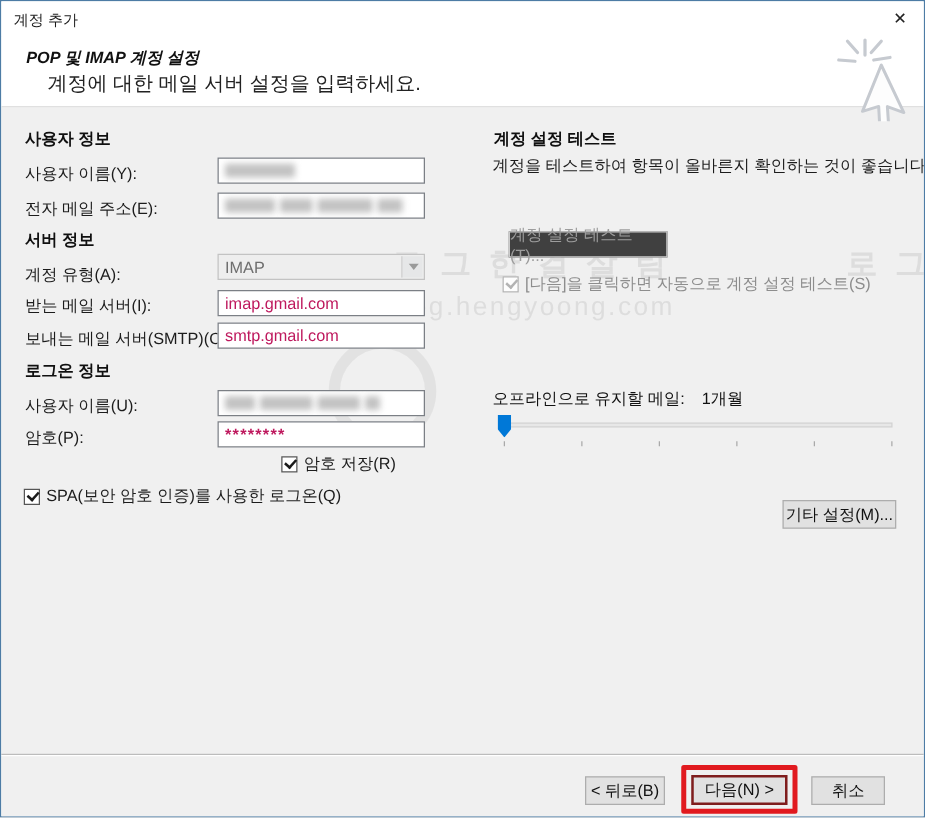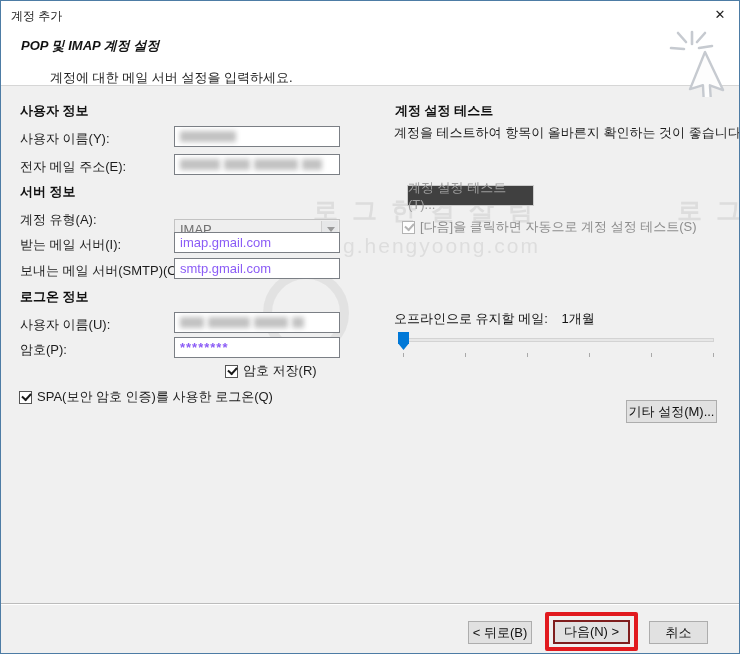--- a/index.html
+++ b/index.html
@@ -13,32 +13,32 @@
 
   
   .titlebar { position:absolute; left:0; top:0; width:100%; height:28px; background:#fff; }
   .title-text { position:absolute; left:10px; top:7px; font-size:12px; color:#1b1b1b; }
   .close-btn { position:absolute; left:706px; top:3px; width:26px; height:22px;
     text-align:center; line-height:22px; font-size:13px; color:#222; cursor:default; }
 
   .header { position:absolute; left:0; top:28px; width:100%; height:57px;
     background:#fff; border-bottom:1px solid #d6d6d6; }
   .header-title { position:absolute; left:20px; top:8px; font-size:13px; font-weight:bold; color:#111;font-style:italic; }
-  .header-subtitle { position:absolute; left:37px; top:40px; font-size:13px; color:#222;margin-left:12px; }
+  .header-subtitle { position:absolute; left:37px; top:28px; font-size:16px; color:#222; }
 
   .wizard-icon { position:absolute; left:666px; top:28px; z-index:3; }
 
   
   .body { position:absolute; left:0; top:85px; width:100%; height:517px; background:#f0f0f0; }
 
   .sec-head { position:absolute; font-size:13px; font-weight:bold; color:#101010; }
   .lbl { position:absolute; font-size:13px; color:#1c1c1c; white-space:nowrap; }
 
   .tbox { position:absolute; left:173px; width:166px; height:21px; background:#fff;
-    border:1px solid #7b7f85; font-size:13px; color:#8b5cf6; padding:2px 5px;
+    border:1px solid #7b7f85; font-size:13px; color:#be185d; padding:2px 5px;
     display:flex; align-items:center; overflow:hidden; white-space:nowrap; }
 
   .redact { display:flex; gap:4px; align-items:center; }
   .redact i { display:block; height:11px; background:#c2c2c2; filter:blur(2.5px); border-radius:1px; }
 
   .combo { position:absolute; left:173px; width:166px; height:21px; background:#eeeeee;
     border:1px solid #c3c3c3; font-size:13px; color:#6f6f6f; padding:2px 5px;
     display:flex; align-items:center; }
   .combo-arrow { position:absolute; right:1px; top:1px; width:17px; height:17px;
     background:#e6e7e8; border-left:1px solid #cfcfcf; }
@@ -132,21 +132,21 @@
         <i style="width:40px;"></i>
           <i style="width:26px;"></i>
           <i style="width:44px;"></i>
           <i style="width:20px;"></i>
       </span>
     </div>
 
     <div class="sec-head" style="left:19px; top:97px;">서버 정보</div>
 
     <div class="lbl" style="left:19px; top:125px;">계정 유형(A):</div>
-    <div class="combo" style="top:133px;">
+    <div class="combo" style="top:117px;">
       <span>IMAP</span>
       <span class="combo-arrow"></span>
     </div>
 
     <div class="lbl" style="left:19px; top:150px;">받는 메일 서버(I):</div>
     <div class="tbox" style="top:146px;">
       <span>imap.gmail.com</span>
     </div>
 
     <div class="lbl" style="left:19px; top:176px;">보내는 메일 서버(SMTP)(O):</div>

